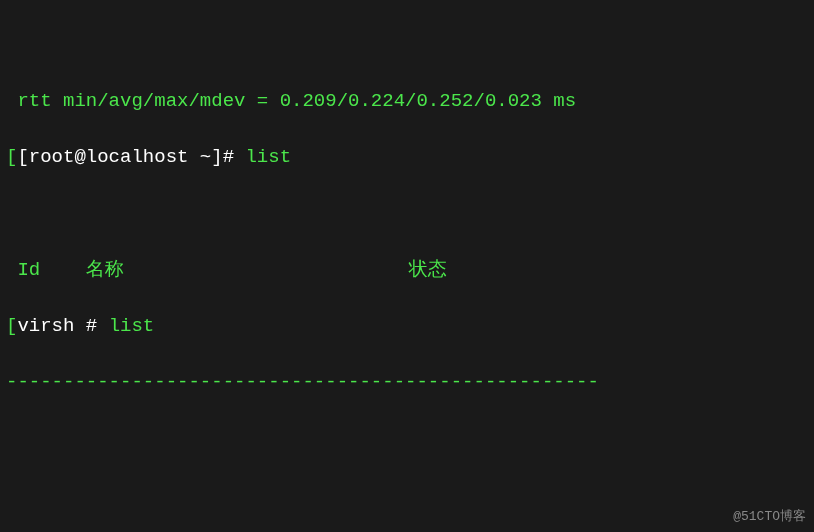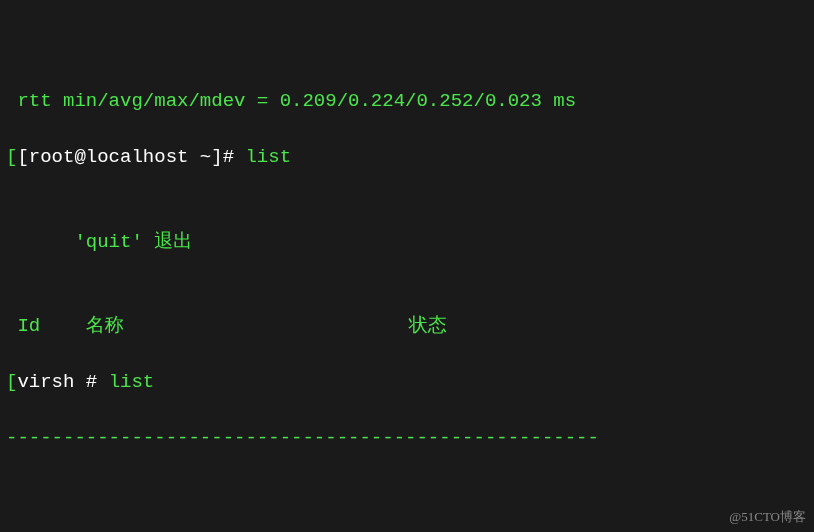--- a/index.html
+++ b/index.html
@@ -32,34 +32,33 @@
     }
     .prompt {
       color: #ffffff;
     }
     .watermark {
       position: absolute;
       bottom: 6px;
       right: 8px;
       color: #888;
       font-size: 13px;
-      font-family: Liberation Serif, serif;
+      font-family: Liberation Mono, monospace;
     }
     .dashline {
       letter-spacing: 0;
     }
   </style>
 </head>
 <body>
 
 <div class="terminal">
 <span class="term-line"> rtt min/avg/max/mdev = 0.209/0.224/0.252/0.023 ms</span>
 <span class="term-line"><span>[</span><span class="prompt">[root@localhost ~]# </span><span>list</span></span>
 <span class="term-line"></span>
-<span class="term-line">      'quit' 退出</span>
 <span class="term-line"></span>
 <span class="term-line"> Id    名称                         状态</span>
 <span class="term-line"><span>[</span><span class="prompt">virsh # </span><span>list</span></span>
 <span class="term-line dashline">----------------------------------------------------</span>
 
 
 
 
 <span class="term-line"></span>
 

